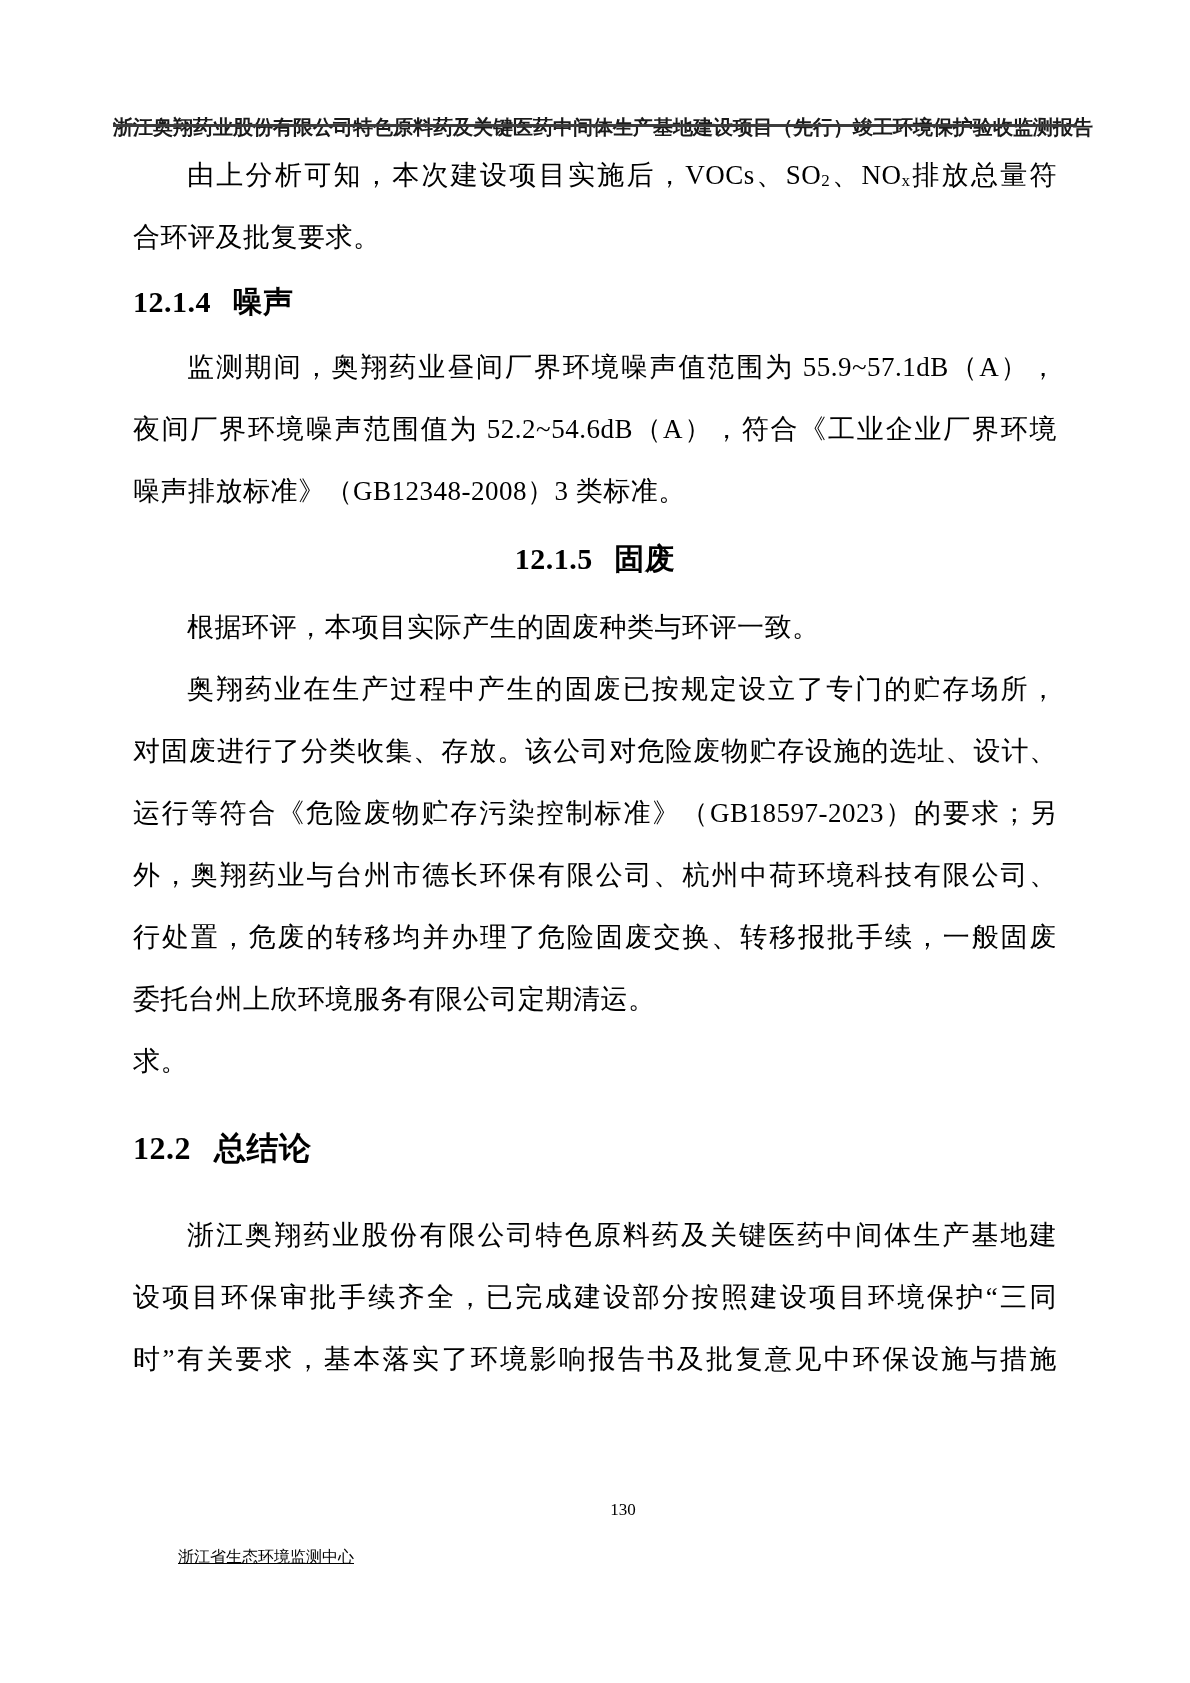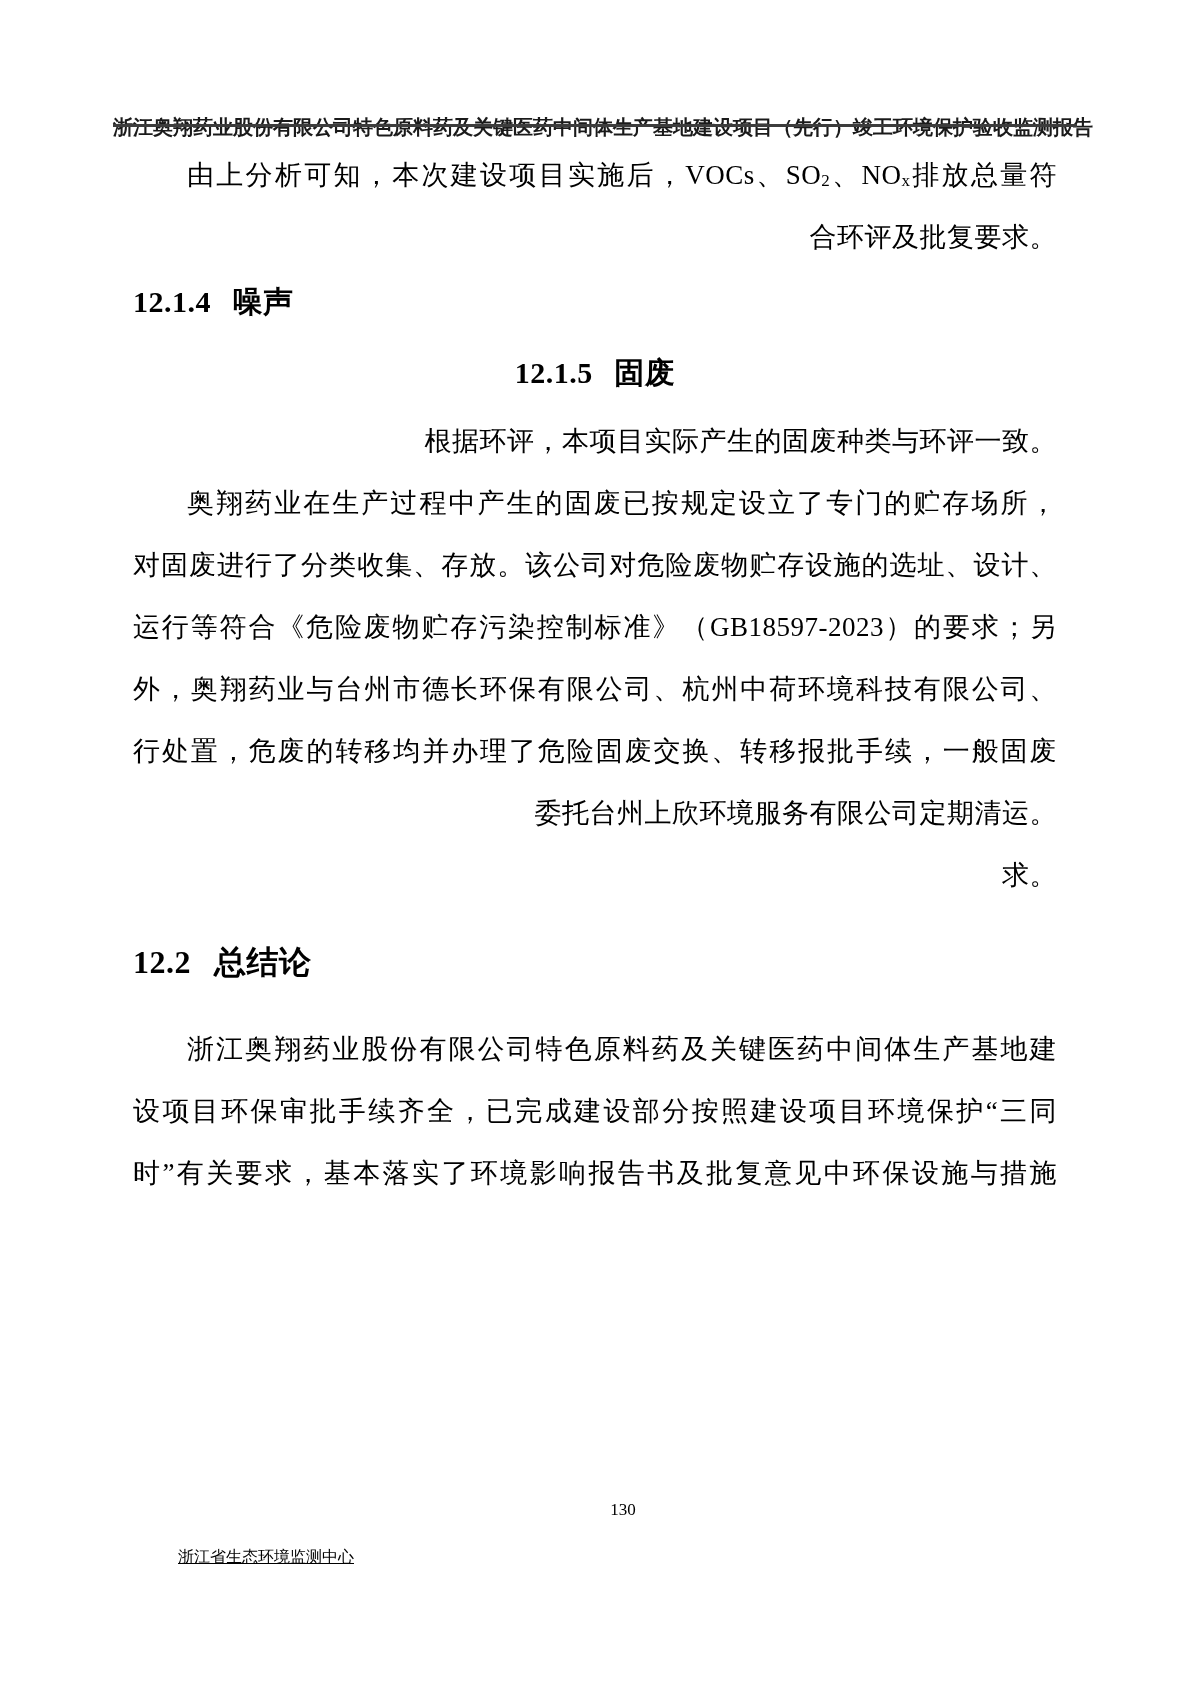--- a/index.html
+++ b/index.html
@@ -25,21 +25,20 @@
     background: #3d3d3d;
   }
 
   
   .doc-body {
     position: absolute; top: 144px; left: 133px; width: 924px;
   }
   .bline {
     height: 62px; line-height: 62px; font-size: 27px;
     letter-spacing: 0.5px;
-    text-align: right;
   }
   .indent { padding-left: 54px; }
   .fill { text-align: justify; text-align-last: justify; }
   .h1line, .h2line {
     font-size: 30px; font-weight: bold; word-spacing: 0.45em;
     letter-spacing: 0.5px;
   }
   .h1line { height: 68px; line-height: 68px; }
   .h2line { height: 74px; line-height: 74px; text-align: center; }
   .h3line {
@@ -69,20 +68,25 @@
 
 <div class="doc-body">
 
   <div>
     <div class="bline indent fill"><span>由上分析可知，本次建设项目实施后，VOCs、SO</span><sub>2</sub><span>、NO</span><sub>x</sub><span>排放总量符</span></div>
     <div class="bline">合环评及批复要求。</div>
   </div>
 
   <div class="h1line">12.1.4 噪声</div>
 
+  <div>
+    <div class="bline indent fill">监测期间，奥翔药业昼间厂界环境噪声值范围为 55.9~57.1dB（A），</div>
+    <div class="bline fill">夜间厂界环境噪声范围值为 52.2~54.6dB（A），符合《工业企业厂界环境</div>
+    <div class="bline">噪声排放标准》（GB12348-2008）3 类标准。</div>
+  </div>
 
   <div class="h2line">12.1.5 固废</div>
 
   <div>
     <div class="bline indent">根据环评，本项目实际产生的固废种类与环评一致。</div>
   </div>
 
   <div>
     <div class="bline indent fill">奥翔药业在生产过程中产生的固废已按规定设立了专门的贮存场所，</div>
     <div class="bline fill">对固废进行了分类收集、存放。该公司对危险废物贮存设施的选址、设计、</div>

